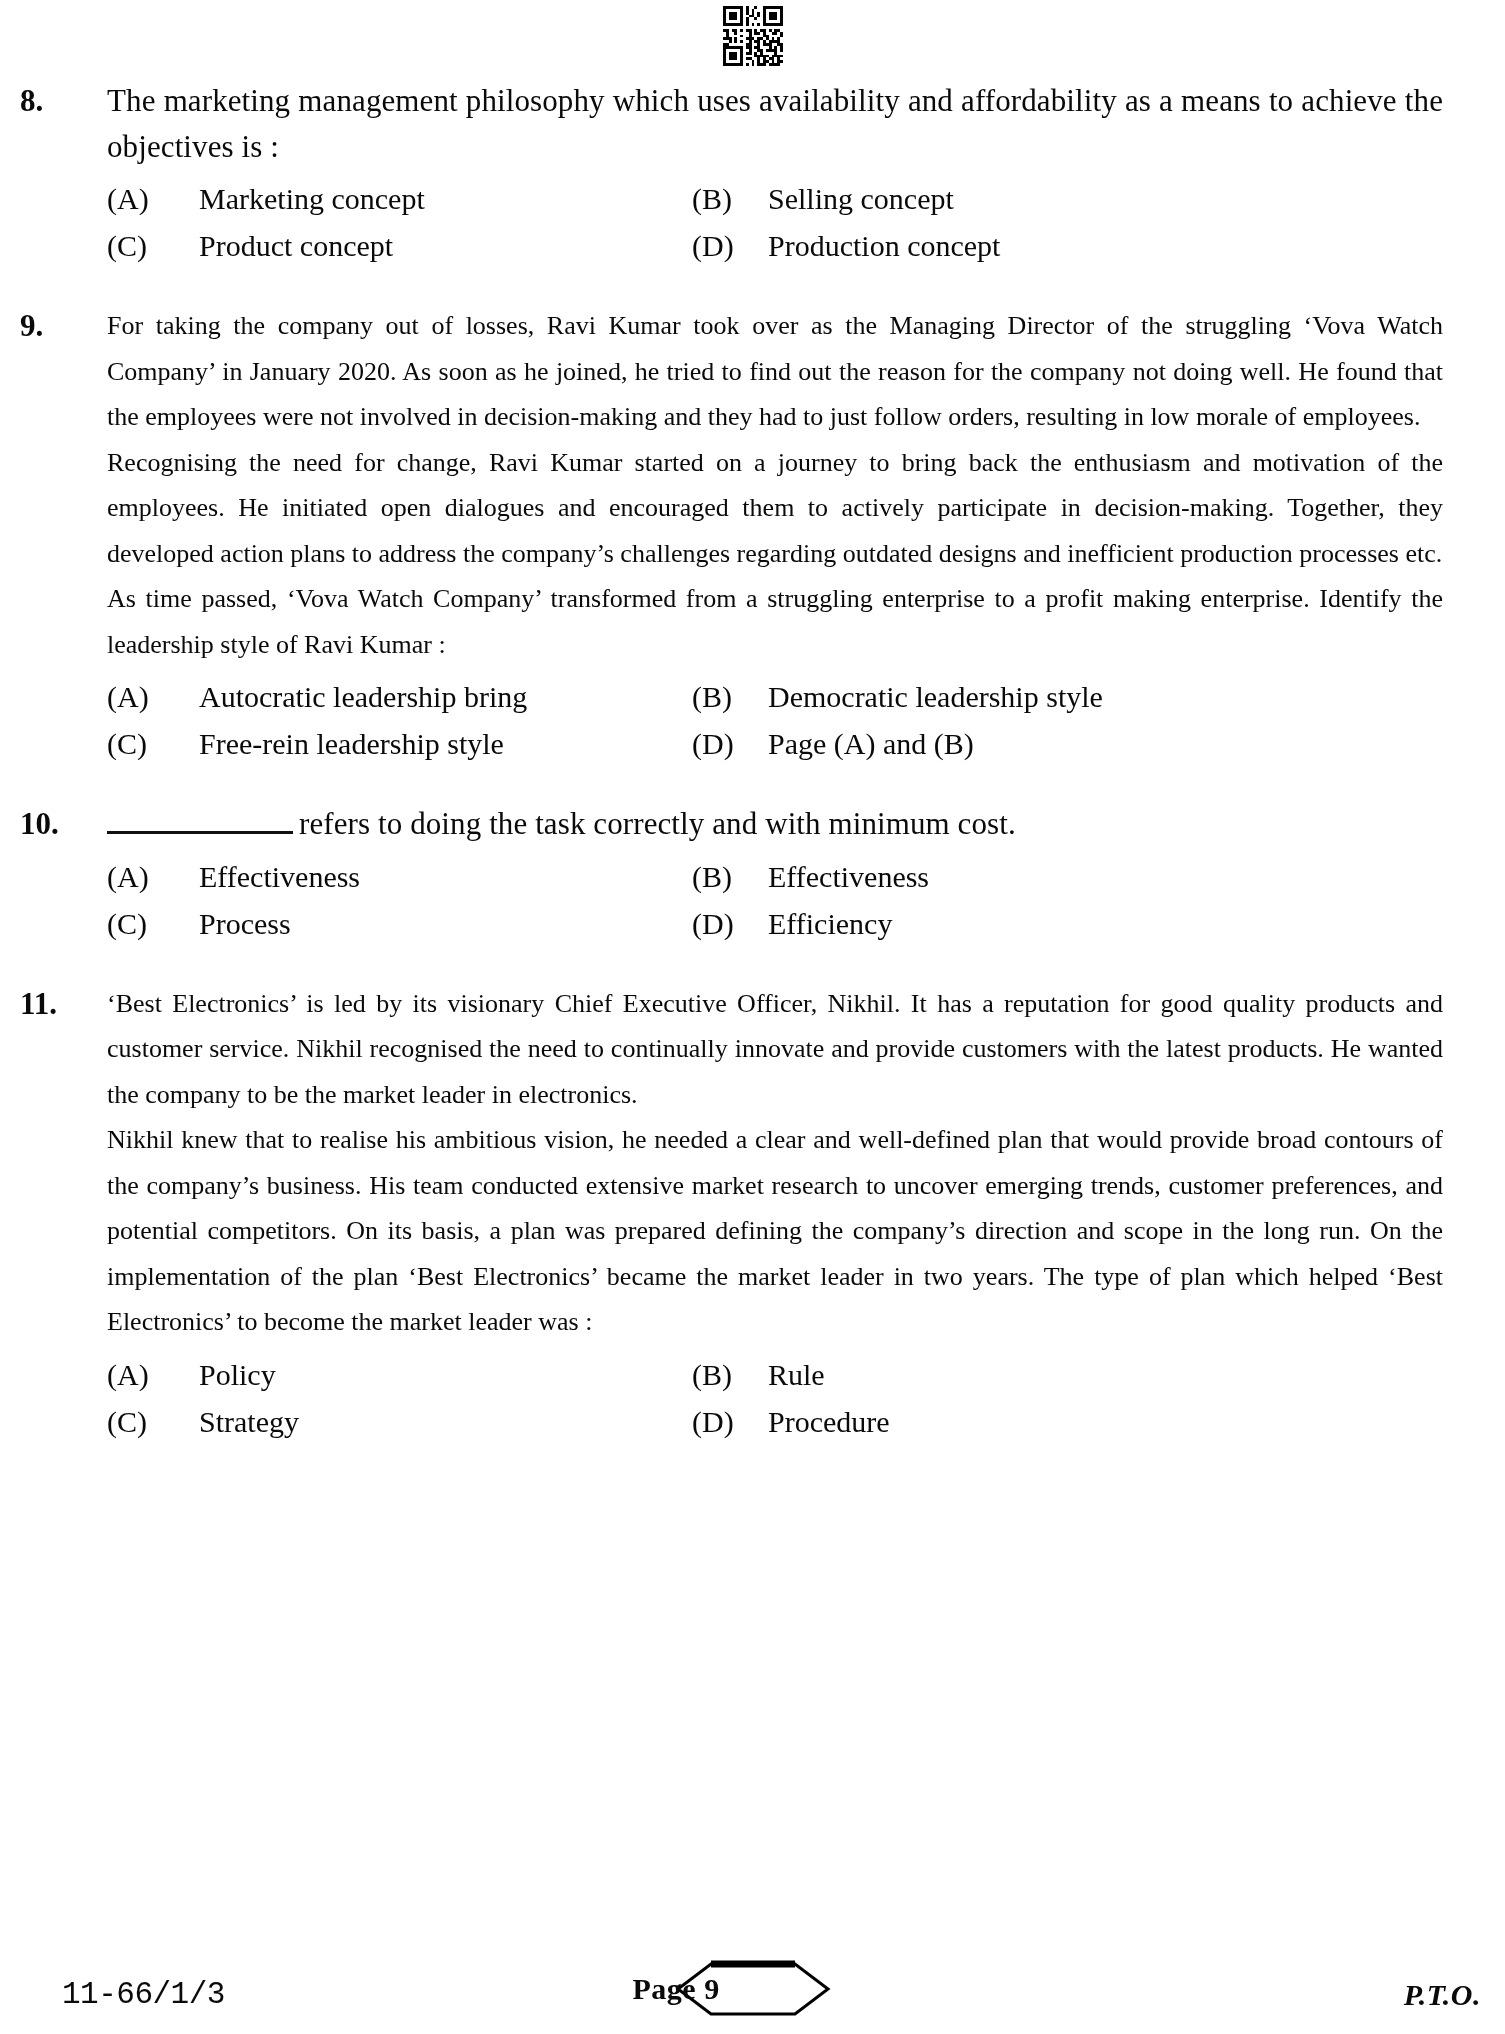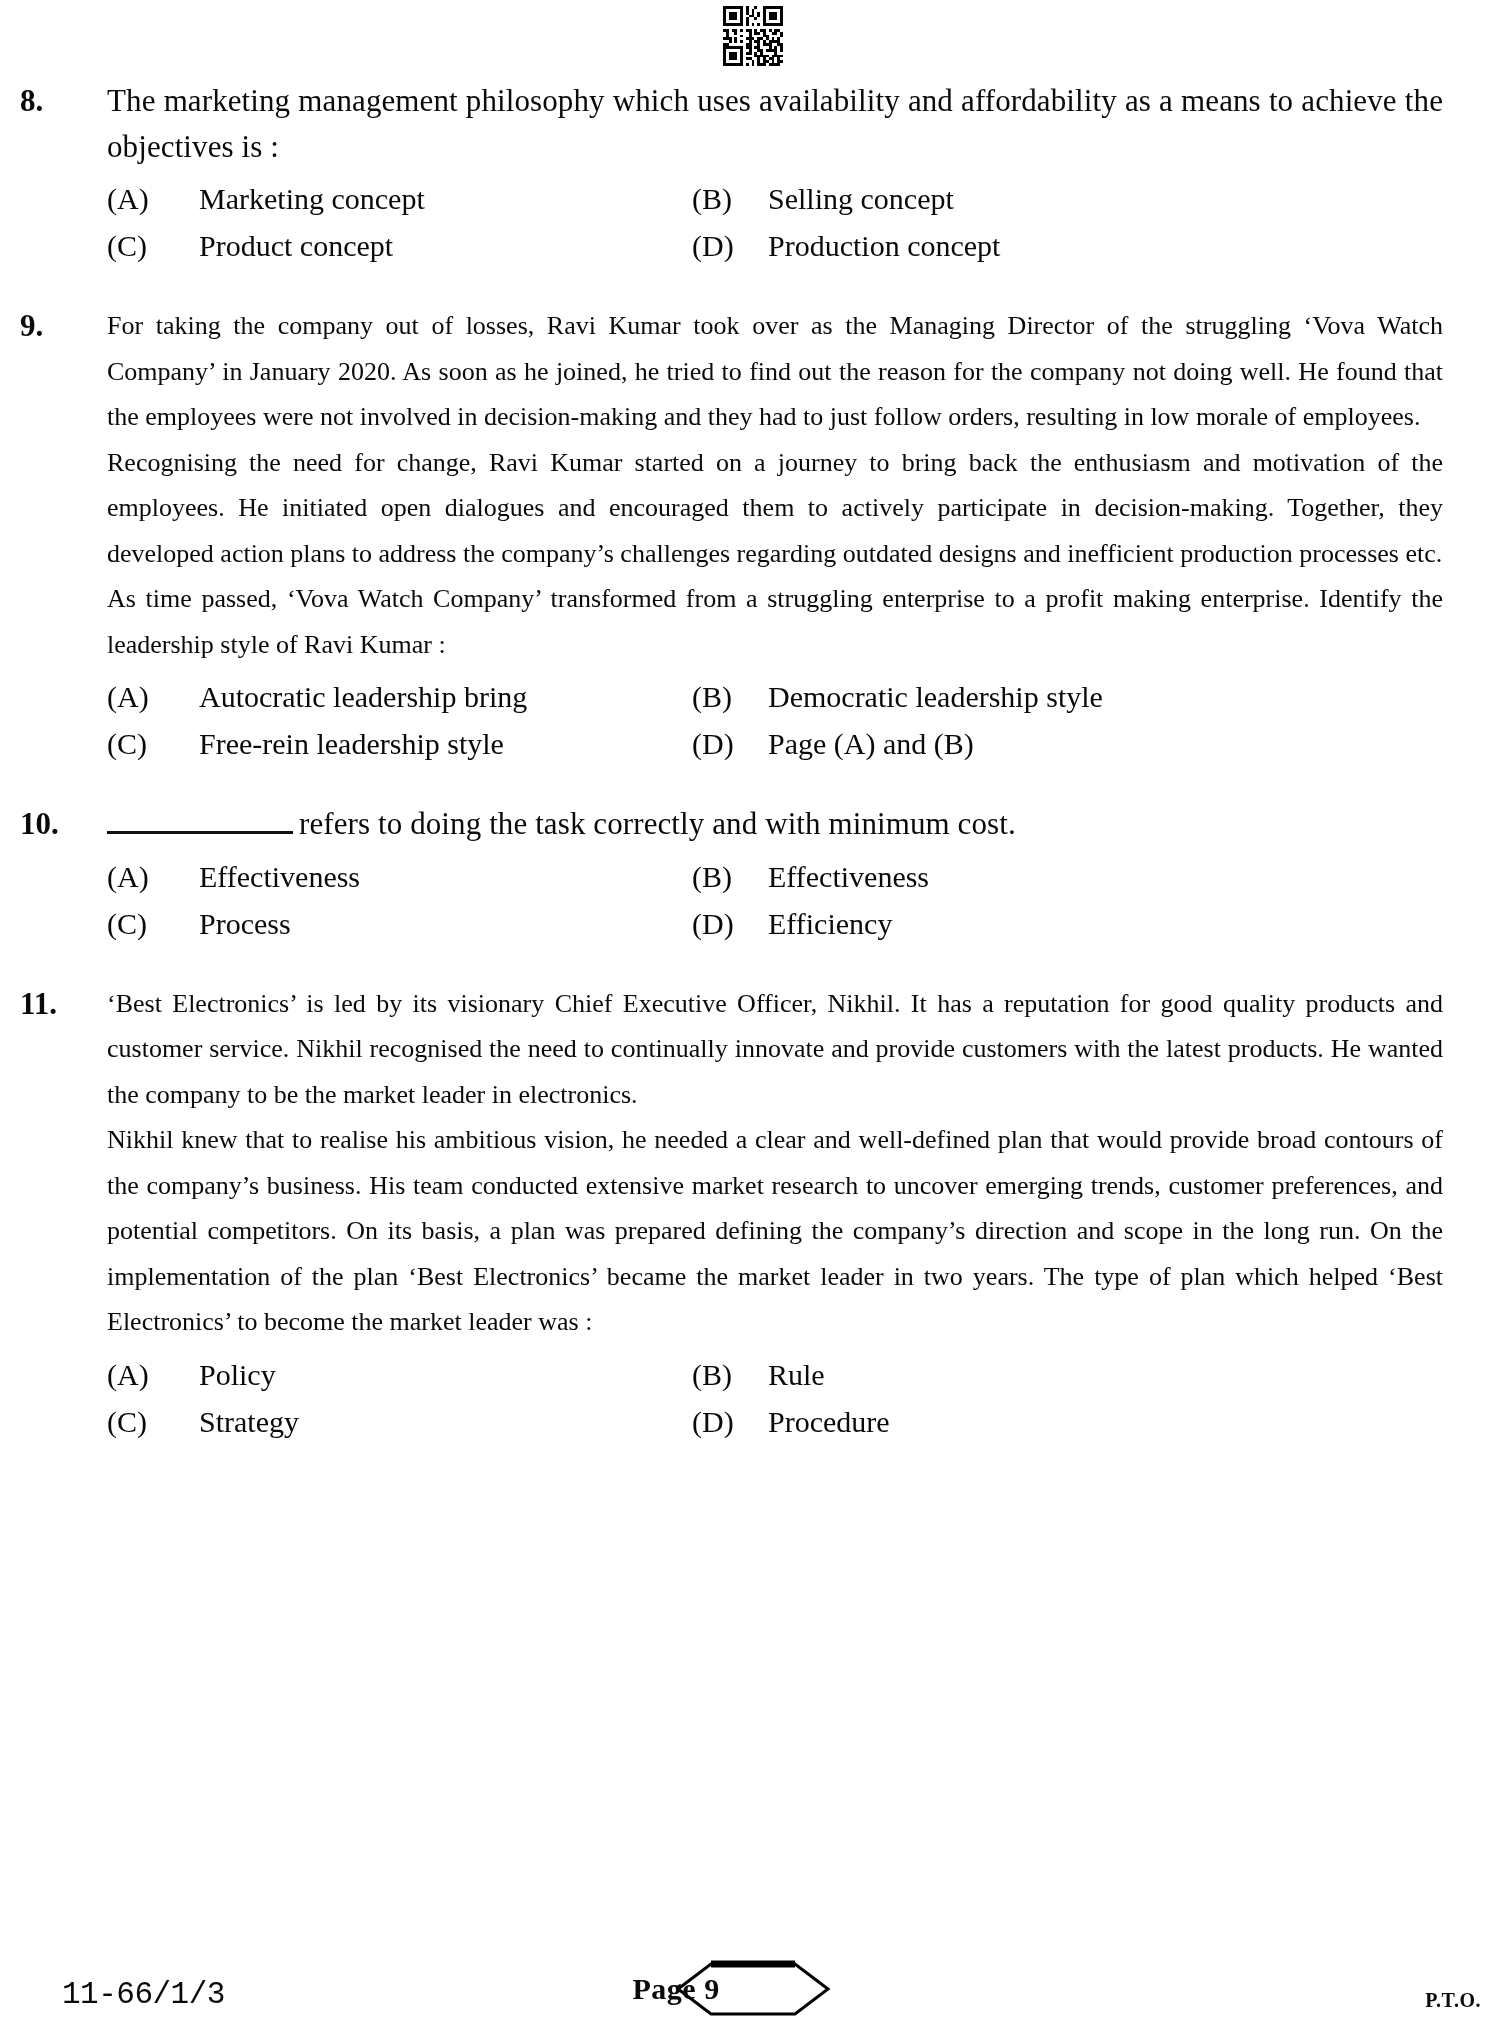--- a/index.html
+++ b/index.html
@@ -166,21 +166,22 @@
   .page-badge span {
     position: relative;
     font-size: 30px;
     font-weight: bold;
     letter-spacing: 0.5px;
   }
   .footer-pto {
     position: absolute;
     right: 24px;
     bottom: 6px;
-    font-size: 20px;
+    font-size: 30px;
+    font-style: italic;
     font-weight: bold;
     letter-spacing: 0.5px;
   }
 </style>
 </head>
 <body>
 
 <div class="page">
 
   <div class="qr-wrap">

